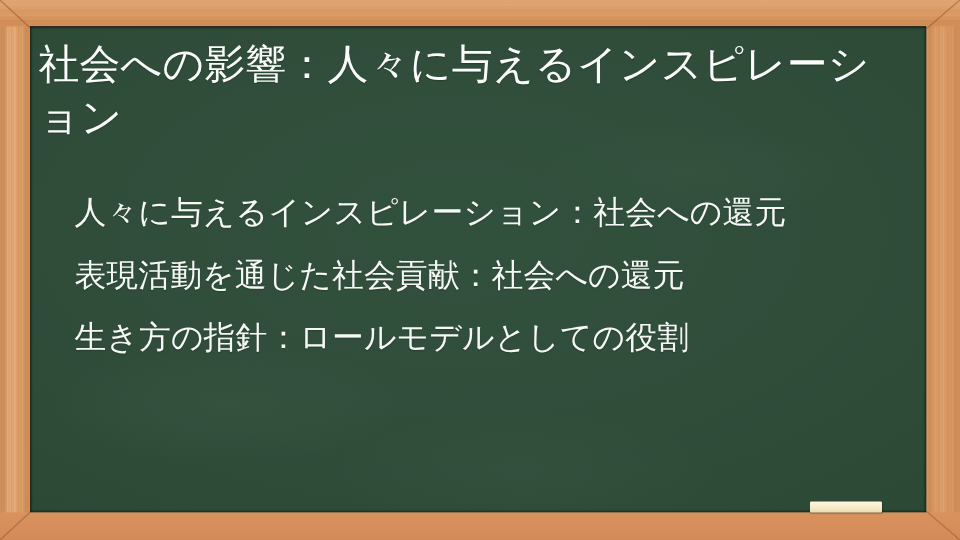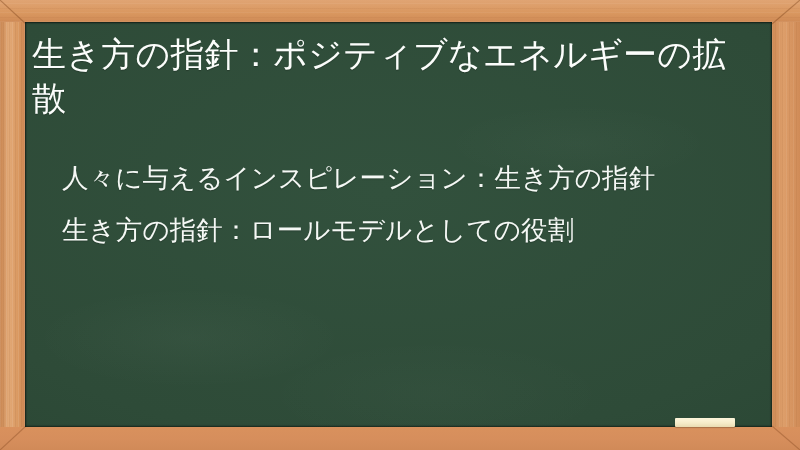--- a/index.html
+++ b/index.html
@@ -228,24 +228,25 @@
   <div class="miter miter-br">
     <svg width="40" height="40" viewBox="0 0 40 40">
       <line x1="40" y1="40" x2="12" y2="16" stroke="rgba(120,62,22,0.34)" stroke-width="1.1"></line>
     </svg>
   </div>
 
   <div class="board">
     <div class="board-dust"></div>
 
     <div class="board-content">
-      <h1 class="title">生き方の指針：ポジティブなエネルギーの拡散</h1>
+      <h1 class="title">社会への影響：人々に与えるインスピレーション</h1>
 
       <ul class="bullet-list">
-        <li class="bullet-item">人々に与えるインスピレーション：生き方の指針</li>
+        <li class="bullet-item">人々に与えるインスピレーション：社会への還元</li>
+        <li class="bullet-item">表現活動を通じた社会貢献：社会への還元</li>
         <li class="bullet-item">生き方の指針：ロールモデルとしての役割</li>
       </ul>
     </div>
   </div>
 
   <div class="chalk"></div>
 
 </div>
 
 </body></html>

